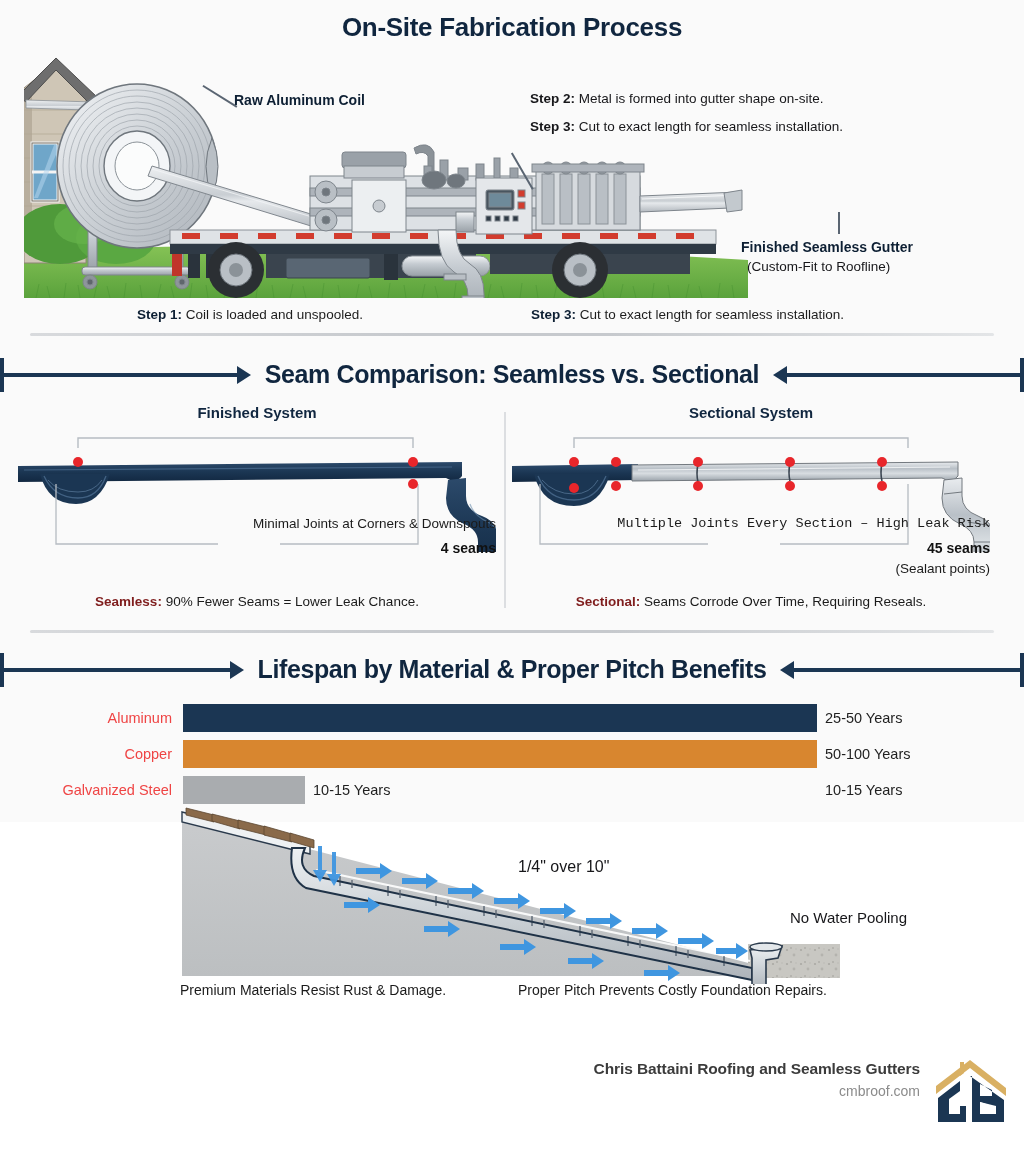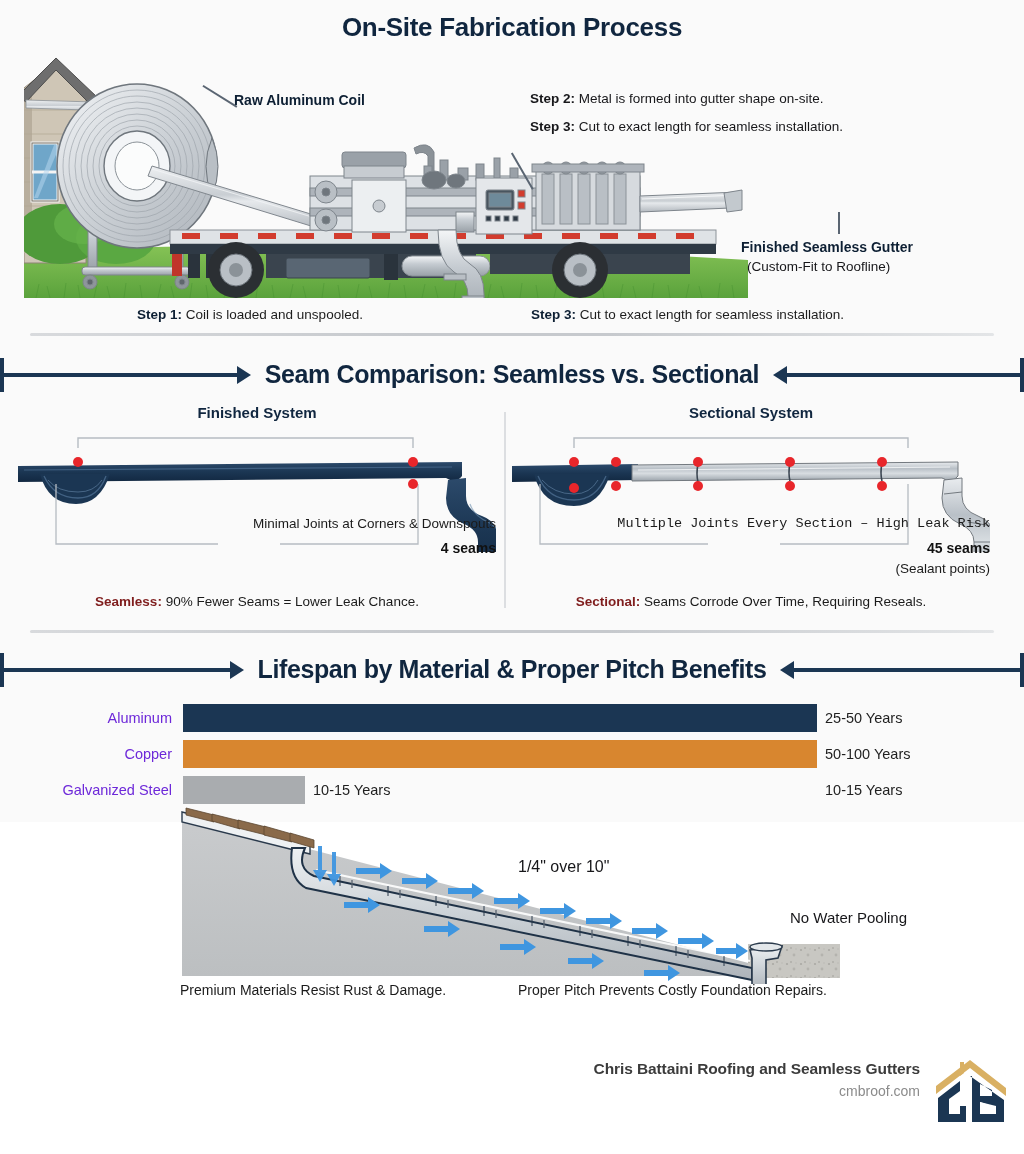--- a/index.html
+++ b/index.html
@@ -83,21 +83,21 @@
   }
   .panel-foot b { color:#7f1d1d; }
   .seam-count { font-size:14px; }
   .seam-count b { font-weight:bold; color:#111; }
 
   
   .bars { position:absolute; left:0; top:700px; width:100%; }
   .bar-row { position:relative; height:36px; margin-bottom:0; }
   .bar-label {
     position:absolute; right:auto; left:0; width:172px; text-align:right;
-    font-size:14.5px; color:#6d28d9; line-height:36px;
+    font-size:14.5px; color:#ef4444; line-height:36px;
   }
   .bar-track { position:absolute; left:183px; top:4px; height:28px; }
   .bar-fill { height:100%; }
   .bar-value {
     position:absolute; font-size:14.5px; color:#1f1f1f; line-height:28px; top:4px;
   }
   .pitch { position:absolute; left:0; top:806px; width:1000px; height:178px; }
   .pitch-foot { position:absolute; top:982px; width:100%; font-size:14px; color:#1b1b1b; }
   .pitch-foot span { position:absolute; white-space:nowrap; }
 

